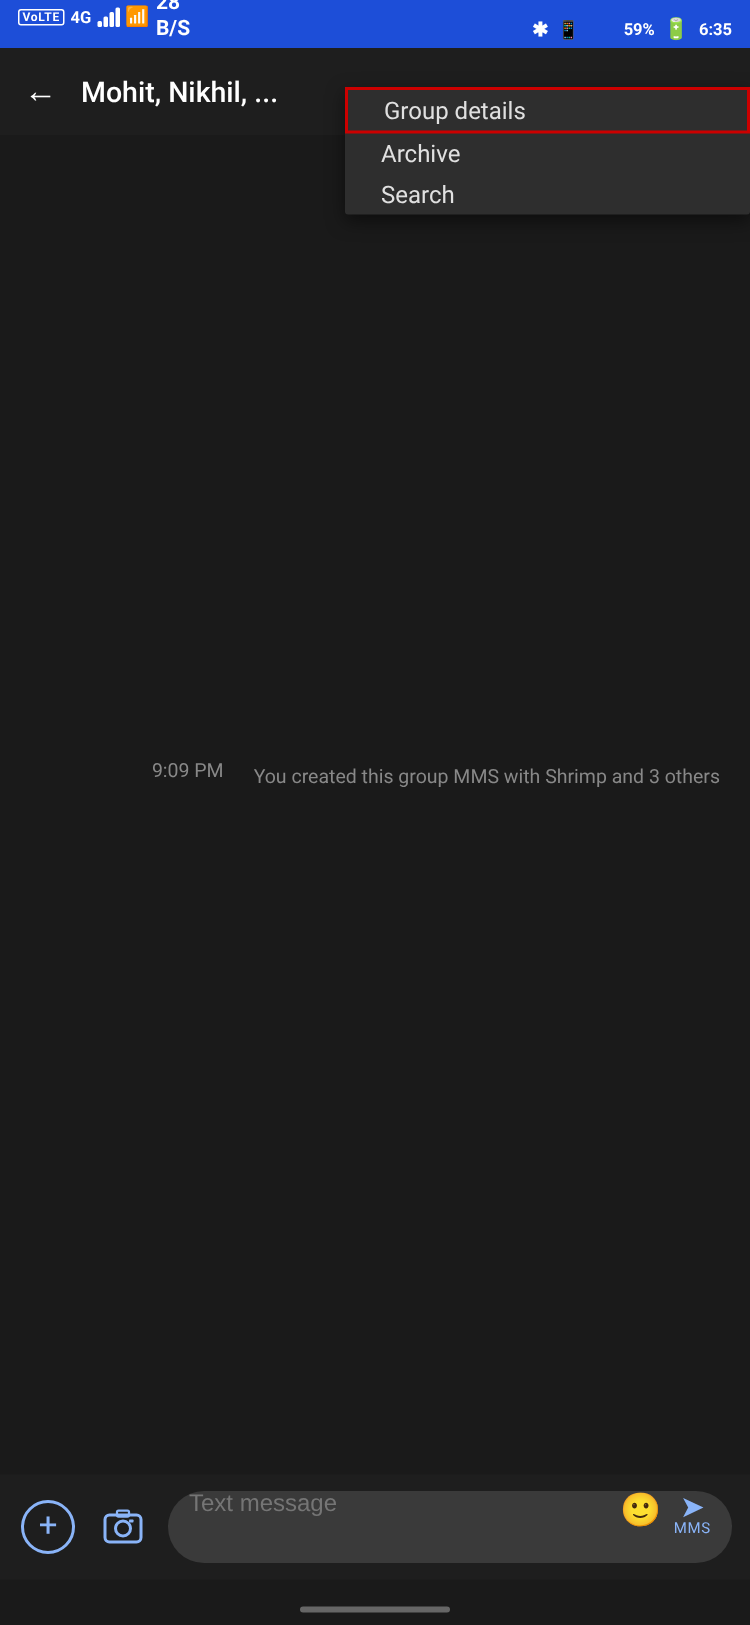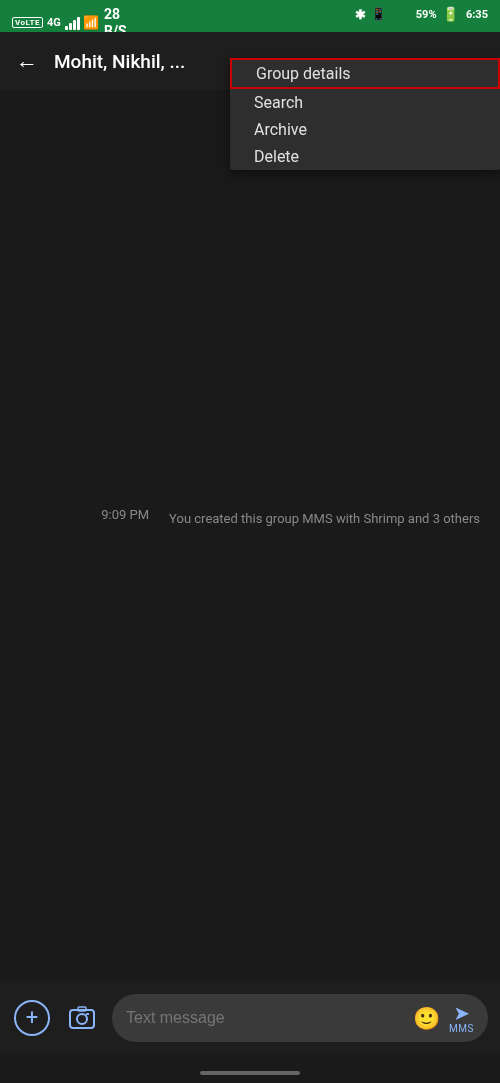--- a/index.html
+++ b/index.html
@@ -11,24 +11,24 @@
       font-family: 'Roboto', Arial, sans-serif;
       color: #ffffff;
       overflow: hidden;
       position: relative;
     }
 
     
     .status-bar {
       display: flex;
       justify-content: space-between;
-      align-items: flex-start;
+      align-items: flex-end;
       padding: 6px 12px 4px 12px;
       height: 32px;
-      background-color: #15803d;
+      background-color: #1d4ed8;
     }
 
     .status-left {
       display: flex;
       align-items: center;
       gap: 4px;
       font-size: 11px;
       font-weight: bold;
       color: #ffffff;
     }
@@ -177,21 +177,21 @@
       color: #8ab4f8;
       font-size: 22px;
     }
 
     .text-input-area {
       flex: 1;
       background-color: #3a3a3a;
       border-radius: 24px;
       height: 48px;
       display: flex;
-      align-items: center;
+      align-items: flex-start;
       padding: 0 14px;
       gap: 8px;
     }
 
     .text-input {
       flex: 1;
       background: transparent;
       border: none;
       outline: none;
       color: #aaaaaa;
@@ -284,27 +284,24 @@
 <div class="app-bar">
   <div class="back-button">←</div>
   <div class="app-bar-title">Mohit, Nikhil, ...</div>
 </div>
 
 <div class="dropdown-overlay">
   <div class="menu-item menu-item-highlighted">
     <span>Group details</span>
   </div>
   <div class="menu-item">
+    <span>Archive</span>
+  </div>
+  <div class="menu-item">
     <span>Search</span>
-  </div>
-  <div class="menu-item">
-    <span>Archive</span>
-  </div>
-  <div class="menu-item">
-    <span>Delete</span>
   </div>
 </div>
 
 <div class="chat-area">
   <div class="timestamp">9:09 PM</div>
   <div class="system-message">You created this group MMS with Shrimp  and 3 others</div>
 </div>
 
 <div class="bottom-bar">
   <div class="icon-button">

